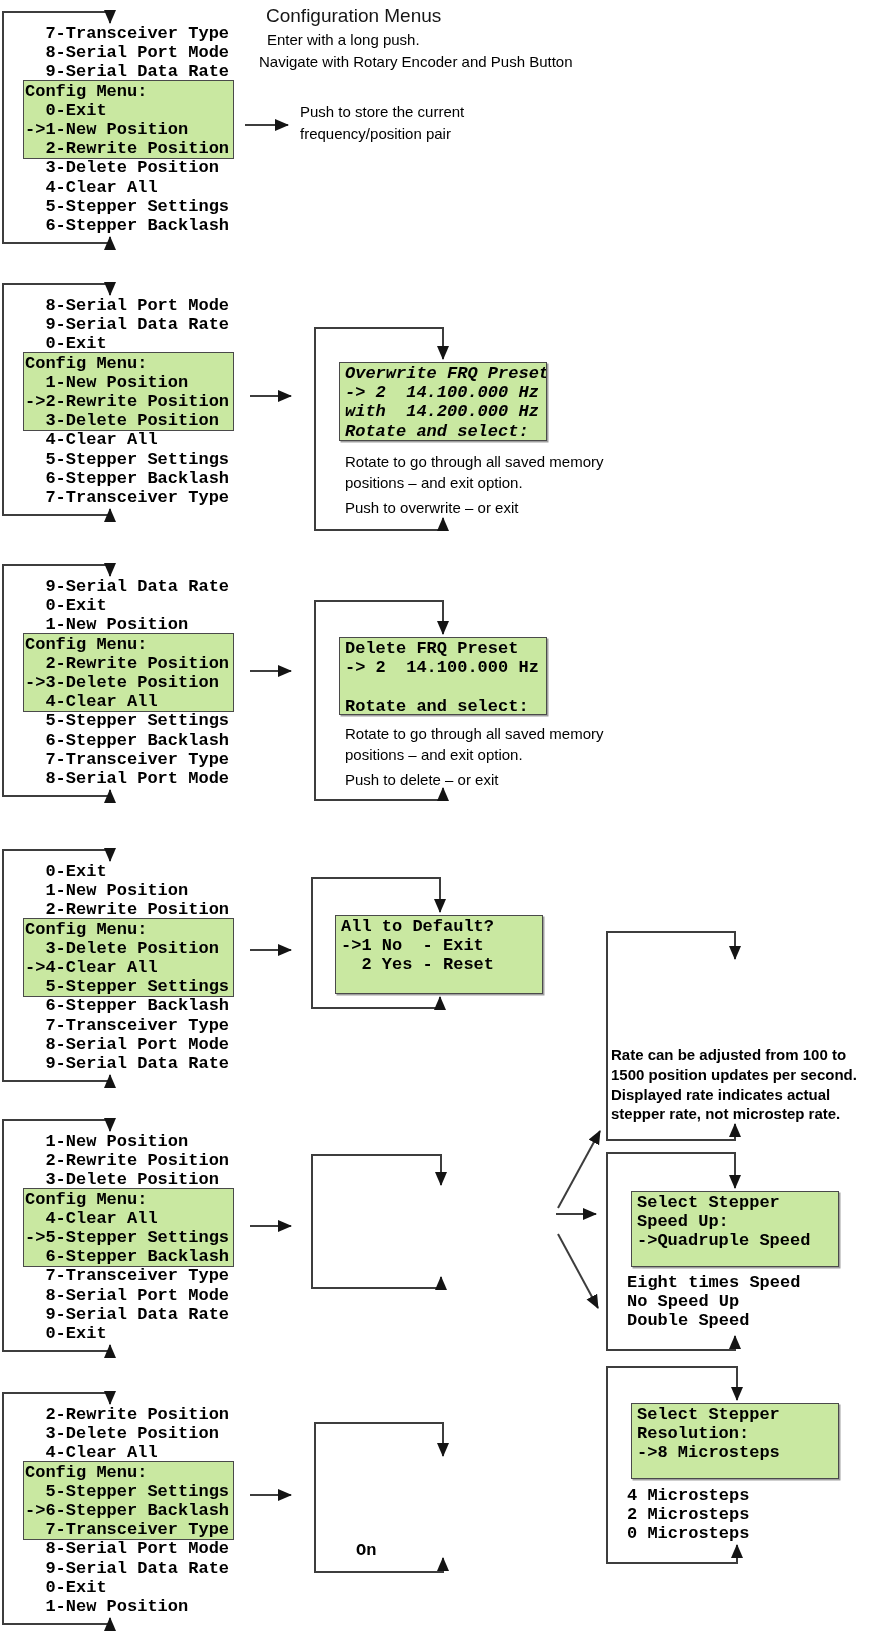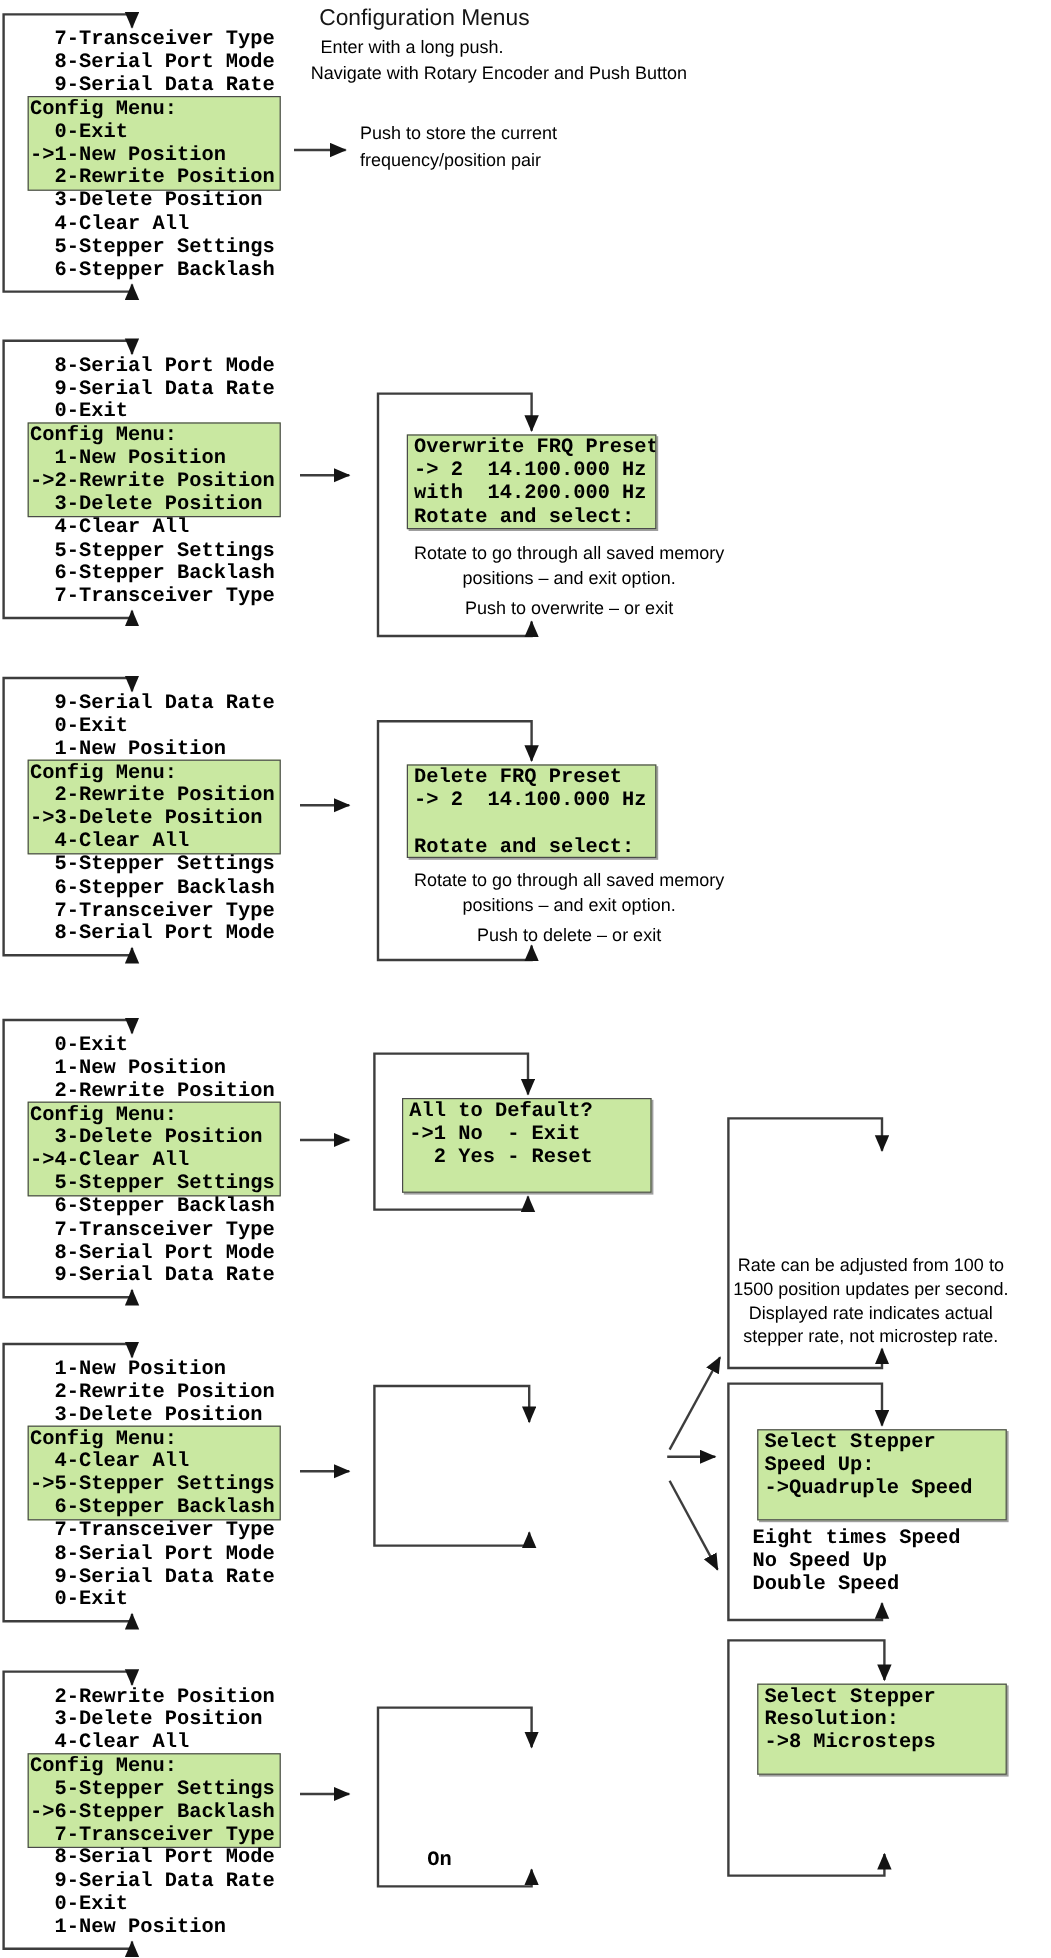--- a/index.html
+++ b/index.html
@@ -22,22 +22,22 @@
   .menu-line { position:relative; height:19.2px; line-height:19.4px; font-size:17px;
                padding-left:25px; white-space:pre; z-index:2; }
   .menu-hl { position:absolute; left:23px; top:56.4px; width:211px; height:79px;
              background:#c9e8a1; border:1.5px solid #4a4a4a; z-index:1; }
 
   .screen { position:absolute; background:#c9e8a1; border:1.5px solid #4a4a4a;
             box-shadow:1.5px 1.5px 0 #9f9f9f; z-index:2; padding:1px 0 0 5px; overflow:hidden; }
   .lcd-line { height:19.2px; line-height:19.4px; font-size:17px; white-space:pre; }
 
   .caption { position:absolute; font-size:15px; line-height:21px; z-index:2; white-space:nowrap; }
-  .caption .para { margin-bottom:4px;text-align:center; }
-  .caption.small { line-height:19.8px; }
+  .caption .para { margin-bottom:4px; }
+  .caption.small { line-height:19.8px;font-weight:bold; }
   .caption.small .para { margin-bottom:0; }
 
   .options { position:absolute; z-index:2; }
   .opt-line { height:19.2px; line-height:19.4px; font-size:17px; white-space:pre; }
 </style>
 </head>
 <body>
 
 <div id="canvas">
   <svg class="connectors" width="876" height="1632" viewBox="0 0 876 1632">
@@ -156,21 +156,21 @@
       <div class="menu-line mono">  4-Clear All</div>
       <div class="menu-line mono">Config Menu:</div>
       <div class="menu-line mono">  5-Stepper Settings</div>
       <div class="menu-line mono">-&gt;6-Stepper Backlash</div>
       <div class="menu-line mono">  7-Transceiver Type</div>
       <div class="menu-line mono">  8-Serial Port Mode</div>
       <div class="menu-line mono">  9-Serial Data Rate</div>
       <div class="menu-line mono">  0-Exit</div>
       <div class="menu-line mono">  1-New Position</div>
     </div>
-    <div class="screen" style="left: 339px; top: 362px; width: 208px; height: 79px;">
+    <div class="screen" style="left: 339px; top: 362px; width: 208px; height: 79px; font-style: italic;">
       <div class="lcd-line mono">Overwrite FRQ Preset</div>
       <div class="lcd-line mono">-&gt; 2  14.100.000 Hz</div>
       <div class="lcd-line mono">with  14.200.000 Hz</div>
       <div class="lcd-line mono">Rotate and select:</div>
     </div>
     <div class="caption" style="left: 345px; top: 451px;">
       <div class="para">
         <div class="cap-line">Rotate to go through all saved memory</div>
         <div class="cap-line">positions – and exit option.</div>
       </div>
@@ -220,13 +220,18 @@
       <div class="opt-line mono">Eight times Speed</div>
       <div class="opt-line mono">No Speed Up</div>
       <div class="opt-line mono">Double Speed</div>
     </div>
     <div class="screen" style="left: 631px; top: 1403px; width: 208px; height: 76px;">
       <div class="lcd-line mono">Select Stepper</div>
       <div class="lcd-line mono">Resolution:</div>
       <div class="lcd-line mono">-&gt;8 Microsteps</div>
       <div class="lcd-line mono"></div>
     </div>
+    <div class="options" style="left: 627px; top: 1486px;">
+      <div class="opt-line mono">4 Microsteps</div>
+      <div class="opt-line mono">2 Microsteps</div>
+      <div class="opt-line mono">0 Microsteps</div>
+    </div>
   </div>
 
 </body></html>

